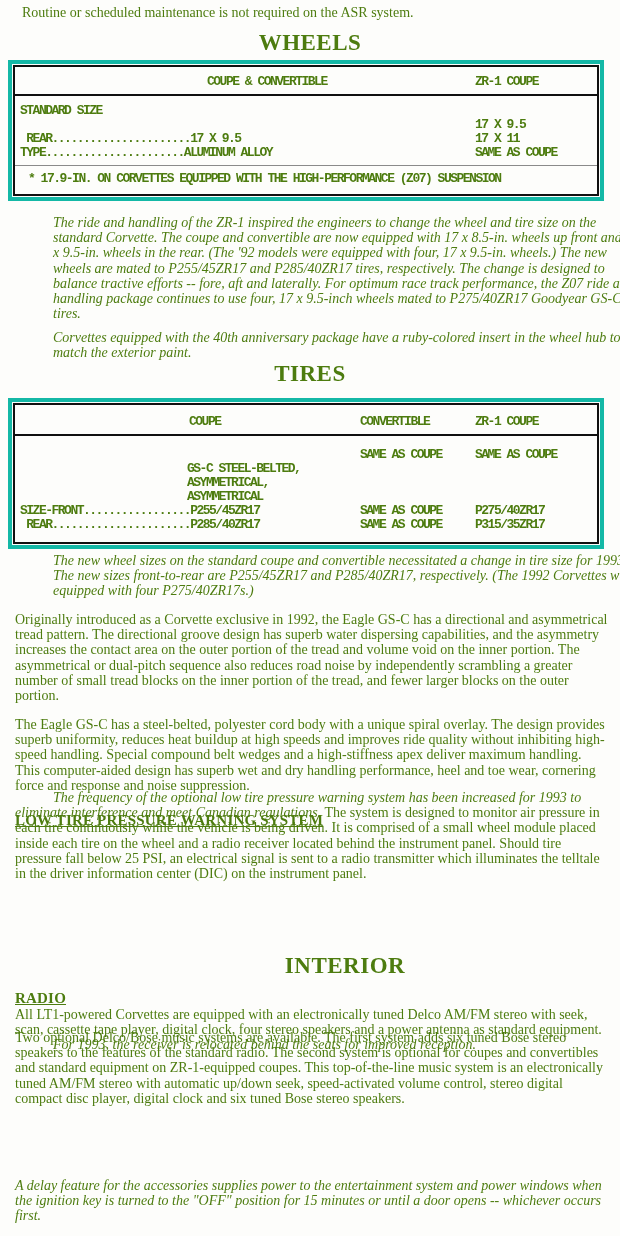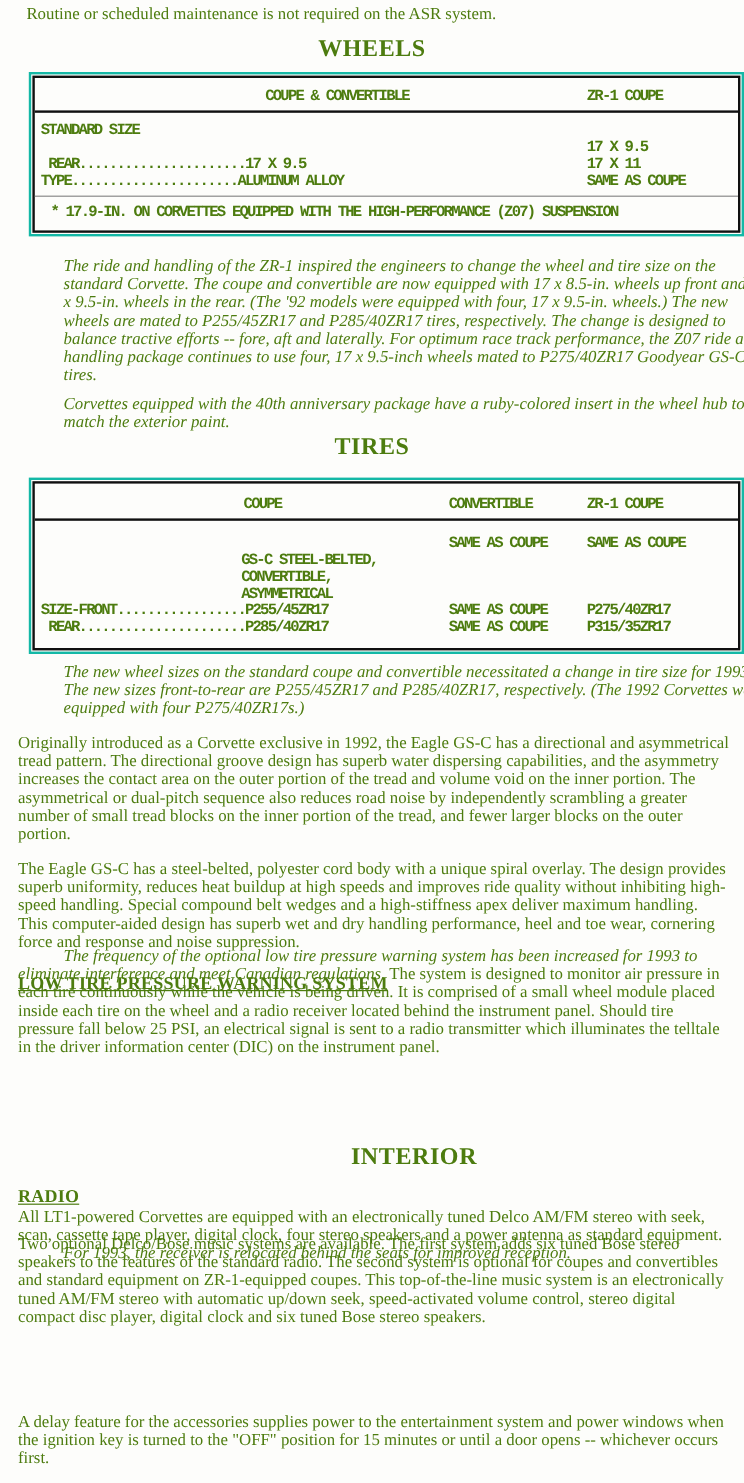--- a/index.html
+++ b/index.html
@@ -13,47 +13,47 @@
     overflow:hidden;
   }
   .body-text{
     position:absolute;left:15px;width:594px;
     font-size:14px;line-height:15.2px;
     margin:0;text-align:left;
   }
   .italic{font-style:italic;margin-left:38px;}
   .center-head{
     position:absolute;left:0;width:620px;text-align:center;
-    font-weight:bold;font-size:20px;letter-spacing:.5px;margin:0;
+    font-weight:bold;font-size:23px;letter-spacing:.5px;margin:0;
   }
   .sub-head{
     position:absolute;left:15px;margin:0;
     font-size:15px;letter-spacing:.2px;
     text-decoration:underline;font-weight:600;
   }
   .intro{top:5px;left:22px;}
   .p-wheels-head{top:30px;}
   .p-para1{top:215px;}
   .p-para2{top:330px;}
   .p-tires-head{top:361px;}
   .p-para3{top:553px;}
   .p-para4{top:612px;}
   .p-para5{top:717px;}
   .p-ltpws-head{top:812px;}
   .p-ltpws-para{top:790px;}
   .p-interior-head{top:953px;padding-left:35px;}
   .p-radio-head{top:990px;}
   .p-radio-para{top:1007px;}
   .p-para-bose{top:1030px;}
-  .p-para-delay{top:1178px;}
+  .p-para-delay{top:1178px;font-style:italic;}
 
   
   .tbl-outer{
-    position:absolute;left:24px;width:596px;
-    border:2px solid #14b8a6;padding:1px;
+    position:absolute;left:8px;width:596px;
+    border:4px solid #14b8a6;padding:1px;
     background:#fdfdfb;box-sizing:border-box;
   }
   .tbl-wheels{top:60px;}
   .tbl-tires{top:398px;}
   .tbl-inner{
     border:2px solid #101010;
     font-family:"Liberation Mono","DejaVu Sans Mono",monospace;
     font-weight:bold;font-size:13px;letter-spacing:-1.5px;
     line-height:14px;
   }
@@ -128,21 +128,21 @@
       </div>
       <div class="t-body">
         <div class="trow">
           <span class="c-conv">SAME AS COUPE</span>
           <span class="c-zr1">SAME AS COUPE</span>
         </div>
         <div class="trow">
           <span class="c-cont">GS-C STEEL-BELTED,</span>
         </div>
         <div class="trow">
-          <span class="c-cont">CONVERTIBLE,</span>
+          <span class="c-cont">ASYMMETRICAL,</span>
         </div>
         <div class="trow">
           <span class="c-cont">ASYMMETRICAL</span>
         </div>
         <div class="trow">
           <span class="c-label">SIZE-FRONT.................P255/45ZR17</span>
           <span class="c-conv">SAME AS COUPE</span>
           <span class="c-zr1">P275/40ZR17</span>
         </div>
         <div class="trow">

